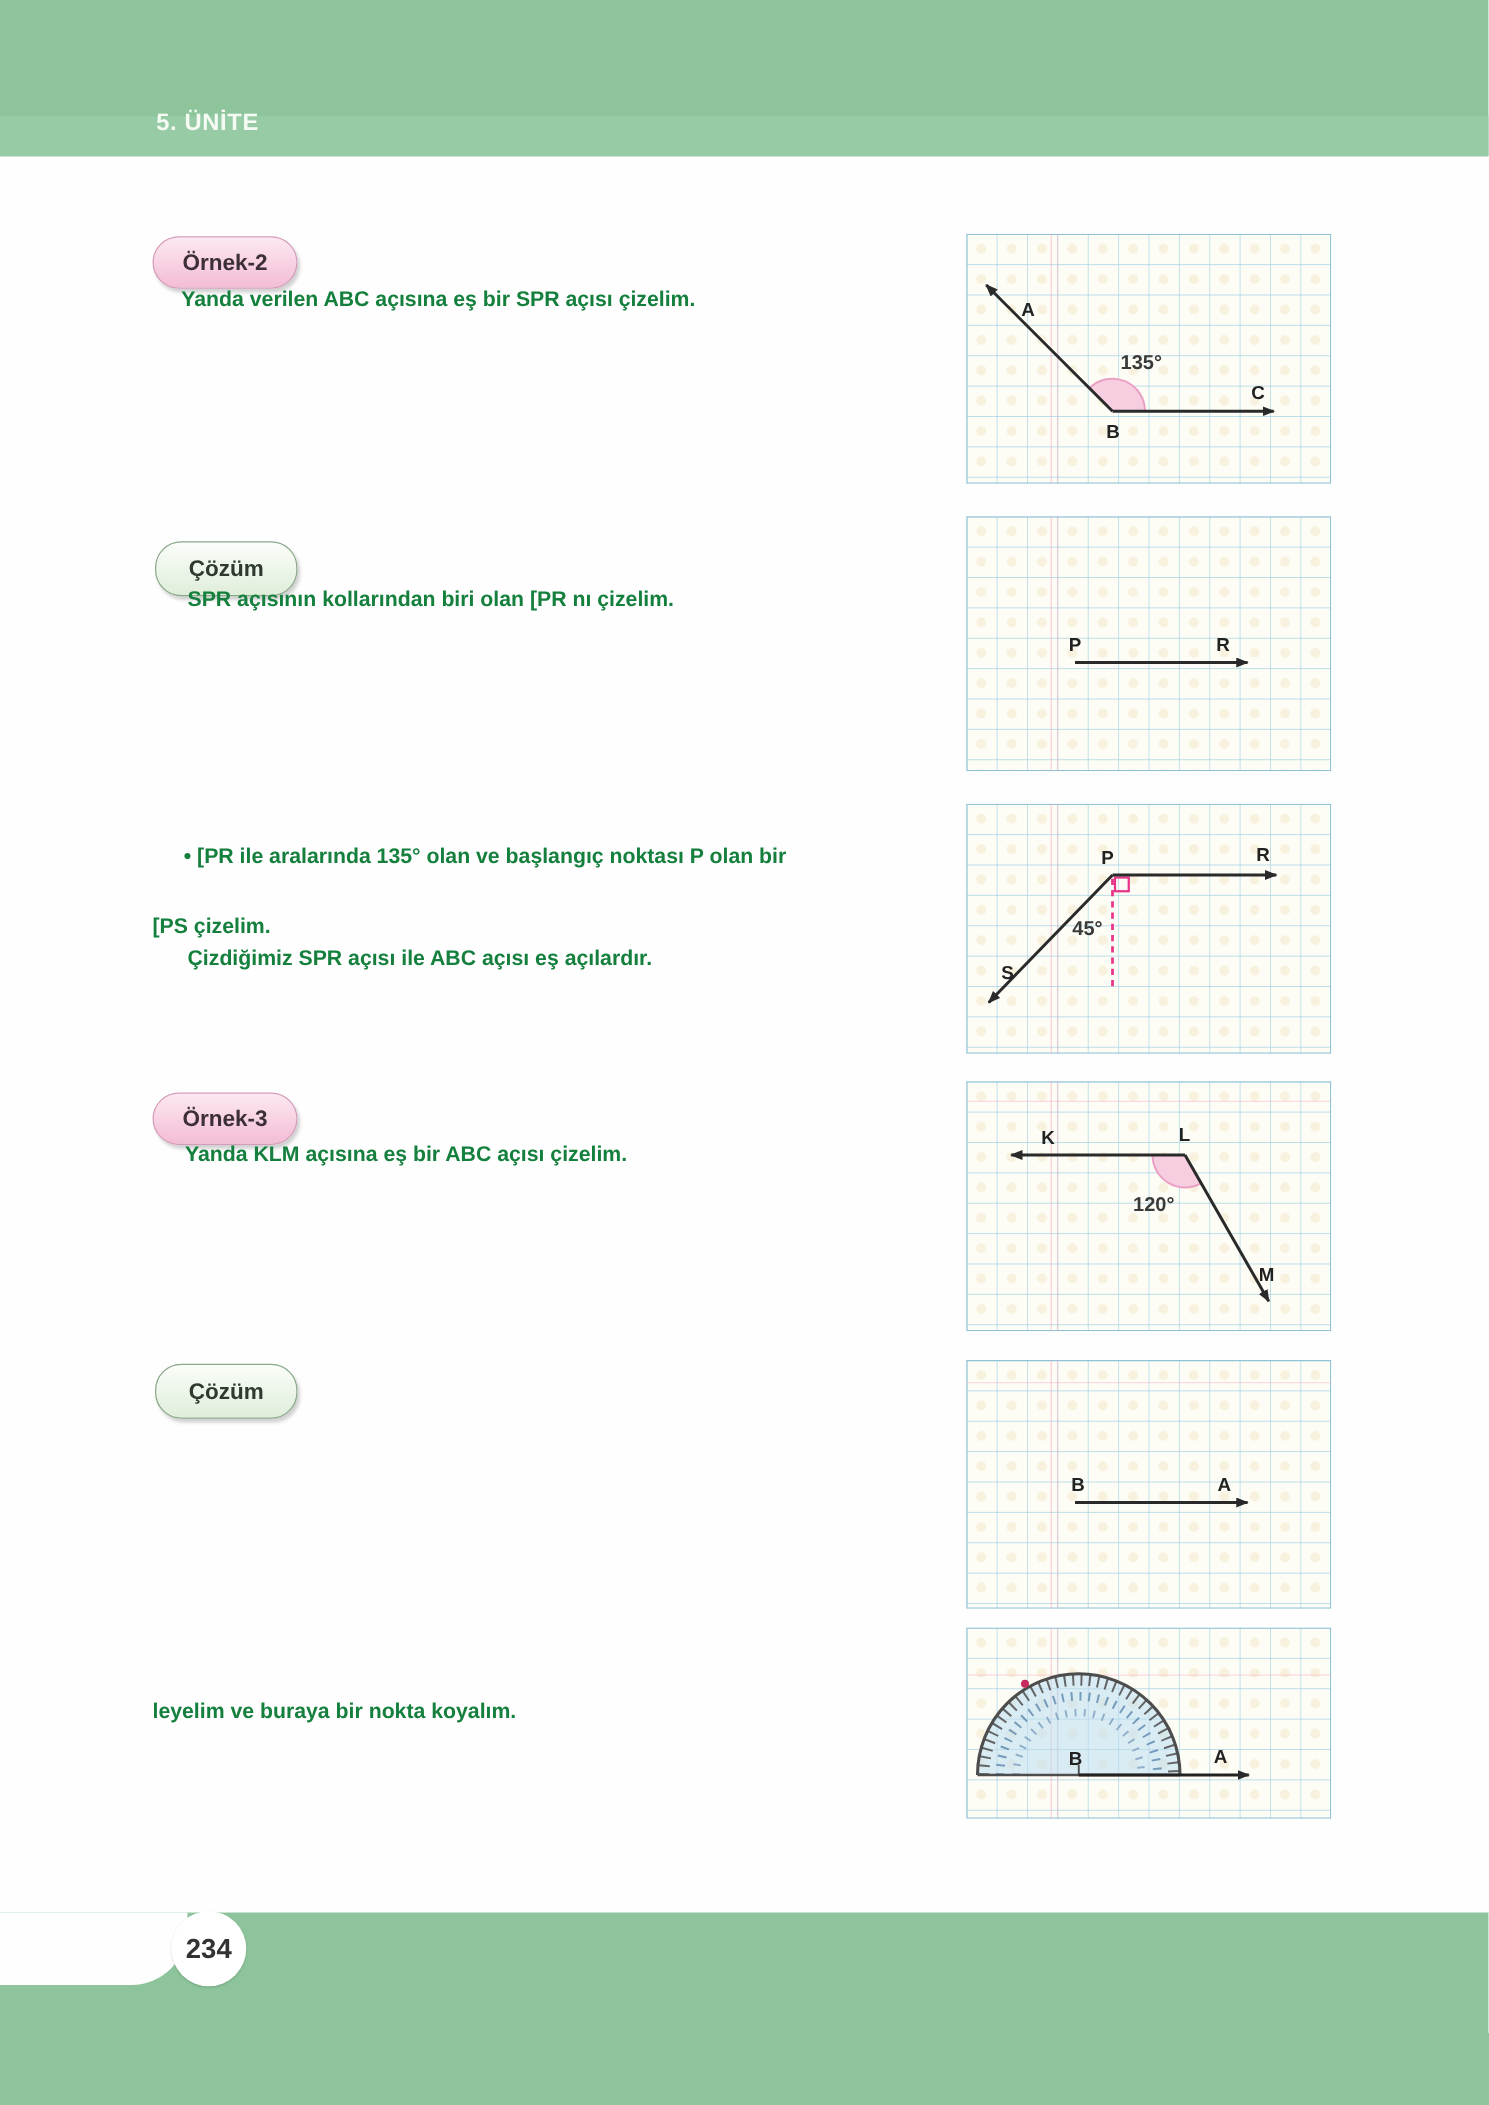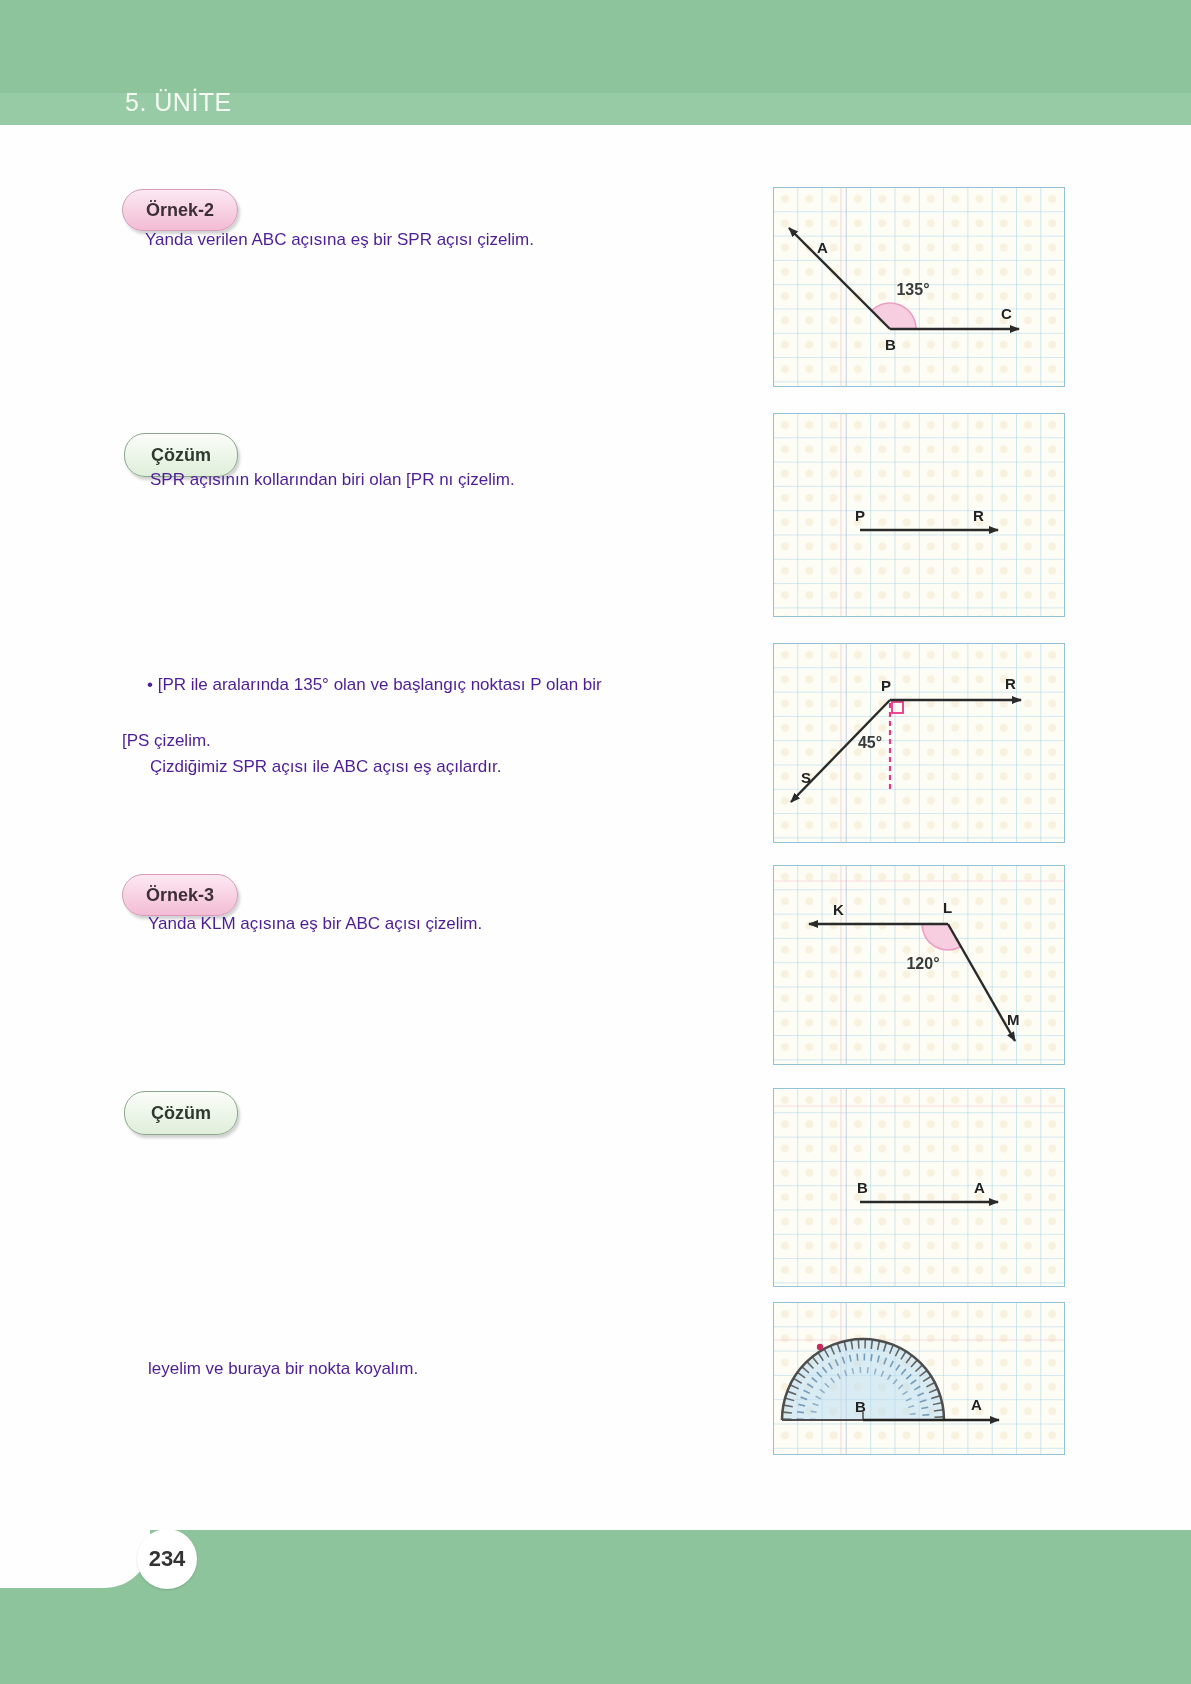--- a/index.html
+++ b/index.html
@@ -1,39 +1,39 @@
 <!DOCTYPE html>
 <html><head>
 <meta charset="utf-8">
 <style>
   html,body{margin:0;padding:0;background:#ffffff;}
   .page{position:relative;width:1191px;height:1684px;background:#fefefe;overflow:hidden;
         font-family:"Liberation Sans", sans-serif;color:#2a2a2a;}
   
   .band-top{position:absolute;left:0;top:0;width:100%;height:125px;background:#8dc49b;}
   .band-top-light{position:absolute;left:0;top:93px;width:100%;height:32px;background:#97cba6;}
-  .unit-label{position:absolute;left:125px;top:88px;font-size:25px;font-weight:normal;
+  .unit-label{position:absolute;left:125px;top:88px;font-size:19px;font-weight:bold;
               color:#f5fbf2;letter-spacing:.5px;}
   .band-bottom{position:absolute;left:0;top:1530px;width:100%;height:154px;background:#8dc49b;}
   .notch{position:absolute;left:0;top:1530px;width:150px;height:58px;background:#fefefe;
          border-bottom-right-radius:45px;}
   .page-circle{position:absolute;left:137px;top:1529px;width:60px;height:60px;border-radius:50%;
                background:#ffffff;text-align:center;line-height:60px;font-size:22px;font-weight:bold;
                color:#333;box-shadow:0 1px 2px rgba(0,0,0,.15);}
   
   .badge{position:absolute;border-radius:21px;text-align:center;font-weight:bold;font-size:18px;
          box-shadow:2px 3px 3px rgba(0,0,0,.18);margin-top:23px;}
   .badge-pink{background:linear-gradient(180deg,#fce9f2,#f3bcd5);border:1.5px solid #d49cba;color:#3d2f38;}
   .badge-green{background:linear-gradient(180deg,#fbfdf9,#dfeeda);border:1.5px solid #8aa88a;color:#2f3a2f;}
   .b1{left:122px;top:166px;width:114px;height:40px;line-height:40px;}
   .b2{left:124px;top:410px;width:112px;height:42px;line-height:42px;}
   .b3{left:122px;top:851px;width:114px;height:40px;line-height:40px;}
   .b4{left:124px;top:1068px;width:112px;height:42px;line-height:42px;}
   
-  .txt{position:absolute;font-size:17px;line-height:22px;white-space:nowrap;color:#4c1d95;}
+  .txt{position:absolute;font-size:17px;line-height:22px;white-space:nowrap;color:#15803d;font-weight:bold;}
   
   .diagram{position:absolute;left:773px;width:292px;}
   .d1{top:187px;height:200px;} .d2{top:413px;height:204px;} .d3{top:643px;height:200px;}
   .d4{top:865px;height:200px;} .d5{top:1088px;height:199px;} .d6{top:1302px;height:153px;}
   .diagram svg{display:block;width:100%;height:100%;}
   .pt{font-family:"Liberation Sans",sans-serif;font-weight:bold;font-size:15px;fill:#222;}
   .ang{font-family:"Liberation Sans",sans-serif;font-weight:bold;font-size:16px;fill:#3a3a3a;}
 </style>
 </head>
 <body>
@@ -50,21 +50,21 @@
   <div class="badge badge-green b2">Çözüm</div>
   <div class="txt" style="left:150px;top:469px;">SPR açısının kollarından biri olan [PR nı çizelim.</div>
   <div class="txt" style="left:147px;top:674px;">• [PR ile aralarında 135° olan ve başlangıç noktası P olan bir</div>
   <div class="txt" style="left:122px;top:730px;">[PS çizelim.</div>
   <div class="txt" style="left:150px;top:756px;">Çizdiğimiz SPR açısı ile ABC açısı eş açılardır.</div>
 
   <div class="badge badge-pink b3">Örnek-3</div>
   <div class="txt" style="left:148px;top:913px;">Yanda KLM açısına eş bir ABC açısı çizelim.</div>
 
   <div class="badge badge-green b4">Çözüm</div>
-  <div class="txt" style="left:122px;top:1358px;margin-left:26px;">leyelim ve buraya bir nokta koyalım.</div>
+  <div class="txt" style="left:122px;top:1358px;">leyelim ve buraya bir nokta koyalım.</div>
 
   <div class="diagram d1">
     <svg viewBox="0 0 292 200">
       <defs>
         <pattern id="g1" width="24.3" height="24.3" patternUnits="userSpaceOnUse">
           <circle cx="12" cy="12" r="4" fill="#f6eed8" opacity="0.8"></circle>
           <path d="M 24.3 0 L 0 0 0 24.3" fill="none" stroke="#a6d3e5" stroke-width="1.1"></path>
         </pattern>
         <marker id="arr1" markerWidth="11" markerHeight="9" refX="9" refY="4" orient="auto" markerUnits="userSpaceOnUse">
           <path d="M0,0 L10,4 L0,8 Z" fill="#2a2a2a"></path>

